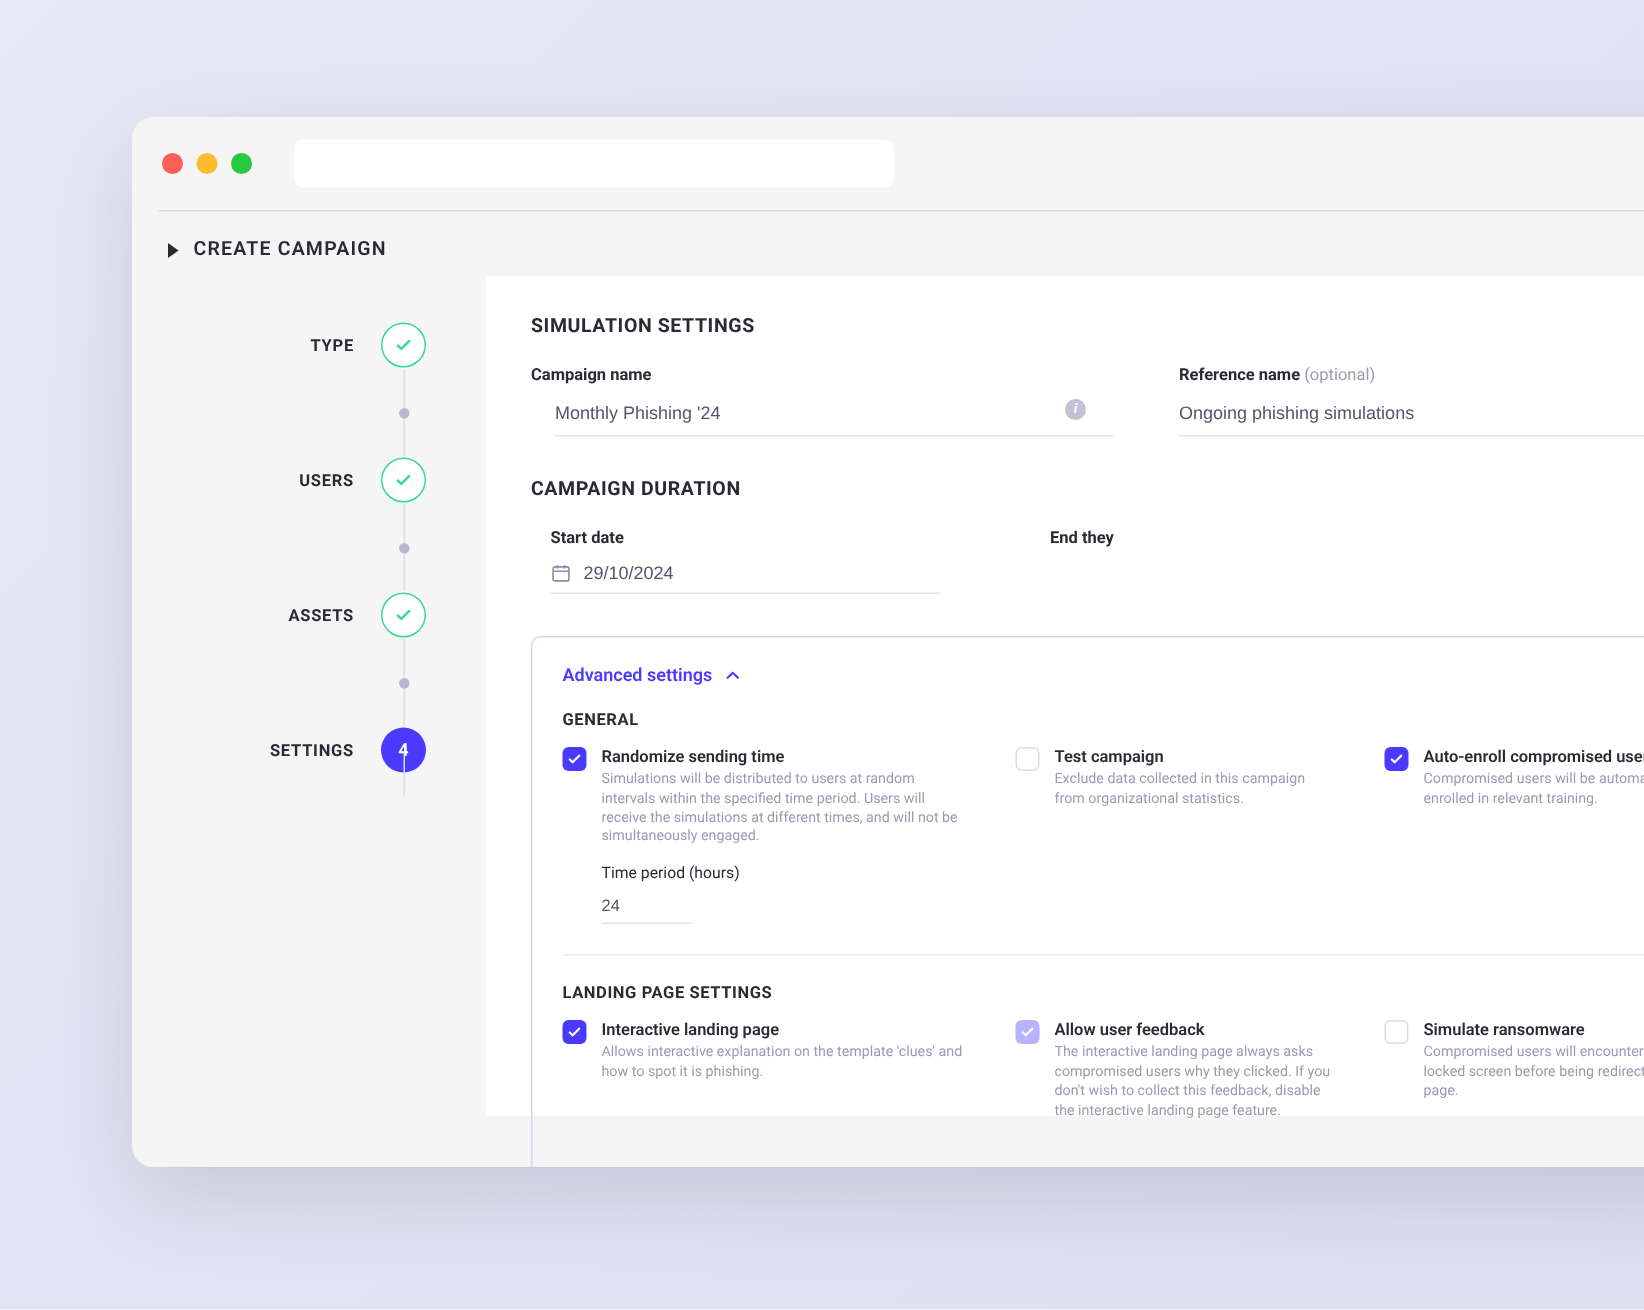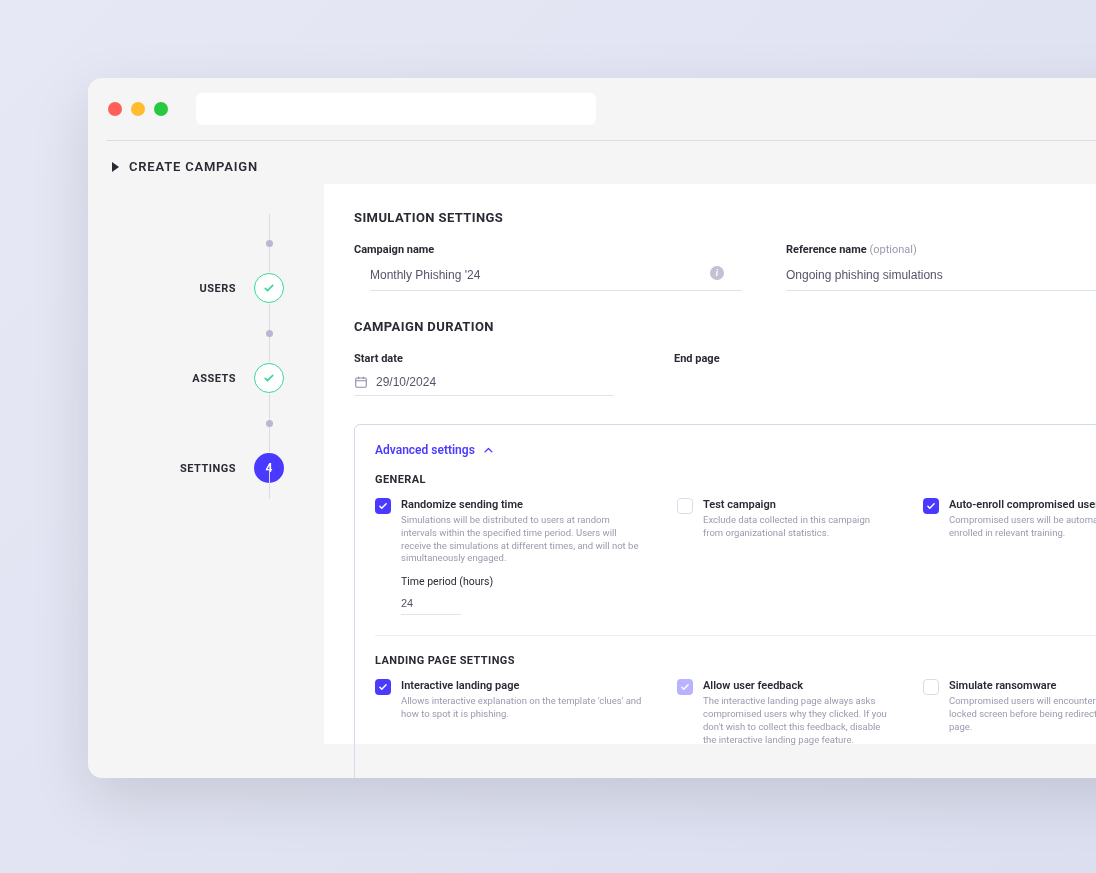--- a/index.html
+++ b/index.html
@@ -150,21 +150,21 @@
   }
   .field-row {
     display: flex;
     gap: 60px;
     margin-bottom: 28px;
   }
   .field {
     flex: 1;
     min-width: 0;
   }
-  .field.half { flex: 0 0 260px; }
+  .field.half { flex: 0 0 260px; margin-left: 13px; }
   .field-label {
     font-size: 11px;
     font-weight: 700;
     color: #2a2a35;
     margin-bottom: 8px;
     display: block;
   }
   .field-label .opt {
     font-weight: 400;
     color: #9a9ab0;
@@ -322,20 +322,28 @@
   <hr class="hr-line">
 
   <div class="crumb-row">
     <div class="tri"></div>
     <span class="title">CREATE CAMPAIGN</span>
   </div>
 
   <div class="body">
 
     <div class="stepper">
+      <div class="step-item">
+        <span class="step-label">TYPE</span>
+        <div class="step-circle done">
+          <svg viewBox="0 0 16 16">
+              <path fill="none" stroke="currentColor" stroke-width="2.2" stroke-linecap="round" stroke-linejoin="round" d="M3 8.5l3 3 7-7"></path>
+            </svg>
+        </div>
+      </div>
       <div class="step-connector">
           <div class="line"></div>
           <div class="dot"></div>
         </div>
 
       <div class="step-item">
         <span class="step-label">USERS</span>
         <div class="step-circle done">
           <svg viewBox="0 0 16 16">
               <path fill="none" stroke="currentColor" stroke-width="2.2" stroke-linecap="round" stroke-linejoin="round" d="M3 8.5l3 3 7-7"></path>
@@ -397,21 +405,21 @@
           <label class="field-label">Start date</label>
           <div class="date-wrap">
             <svg viewBox="0 0 24 24">
                 <rect x="3" y="5" width="18" height="16" rx="2" fill="none" stroke="currentColor" stroke-width="1.8"></rect>
                 <path d="M3 10h18M8 3v4M16 3v4" stroke="currentColor" stroke-width="1.8" fill="none"></path>
               </svg>
             <input value="29/10/2024" style="">
           </div>
         </div>
         <div class="field half">
-          <label class="field-label">End page</label>
+          <label class="field-label">End they</label>
         </div>
       </div>
 
       <div class="adv-panel">
         <div class="adv-header">
           <span class="lbl">Advanced settings</span>
           <svg viewBox="0 0 16 16">
               <path d="M3 10l5-5 5 5" fill="none" stroke="currentColor" stroke-width="2" stroke-linecap="round" stroke-linejoin="round"></path>
             </svg>
         </div>

